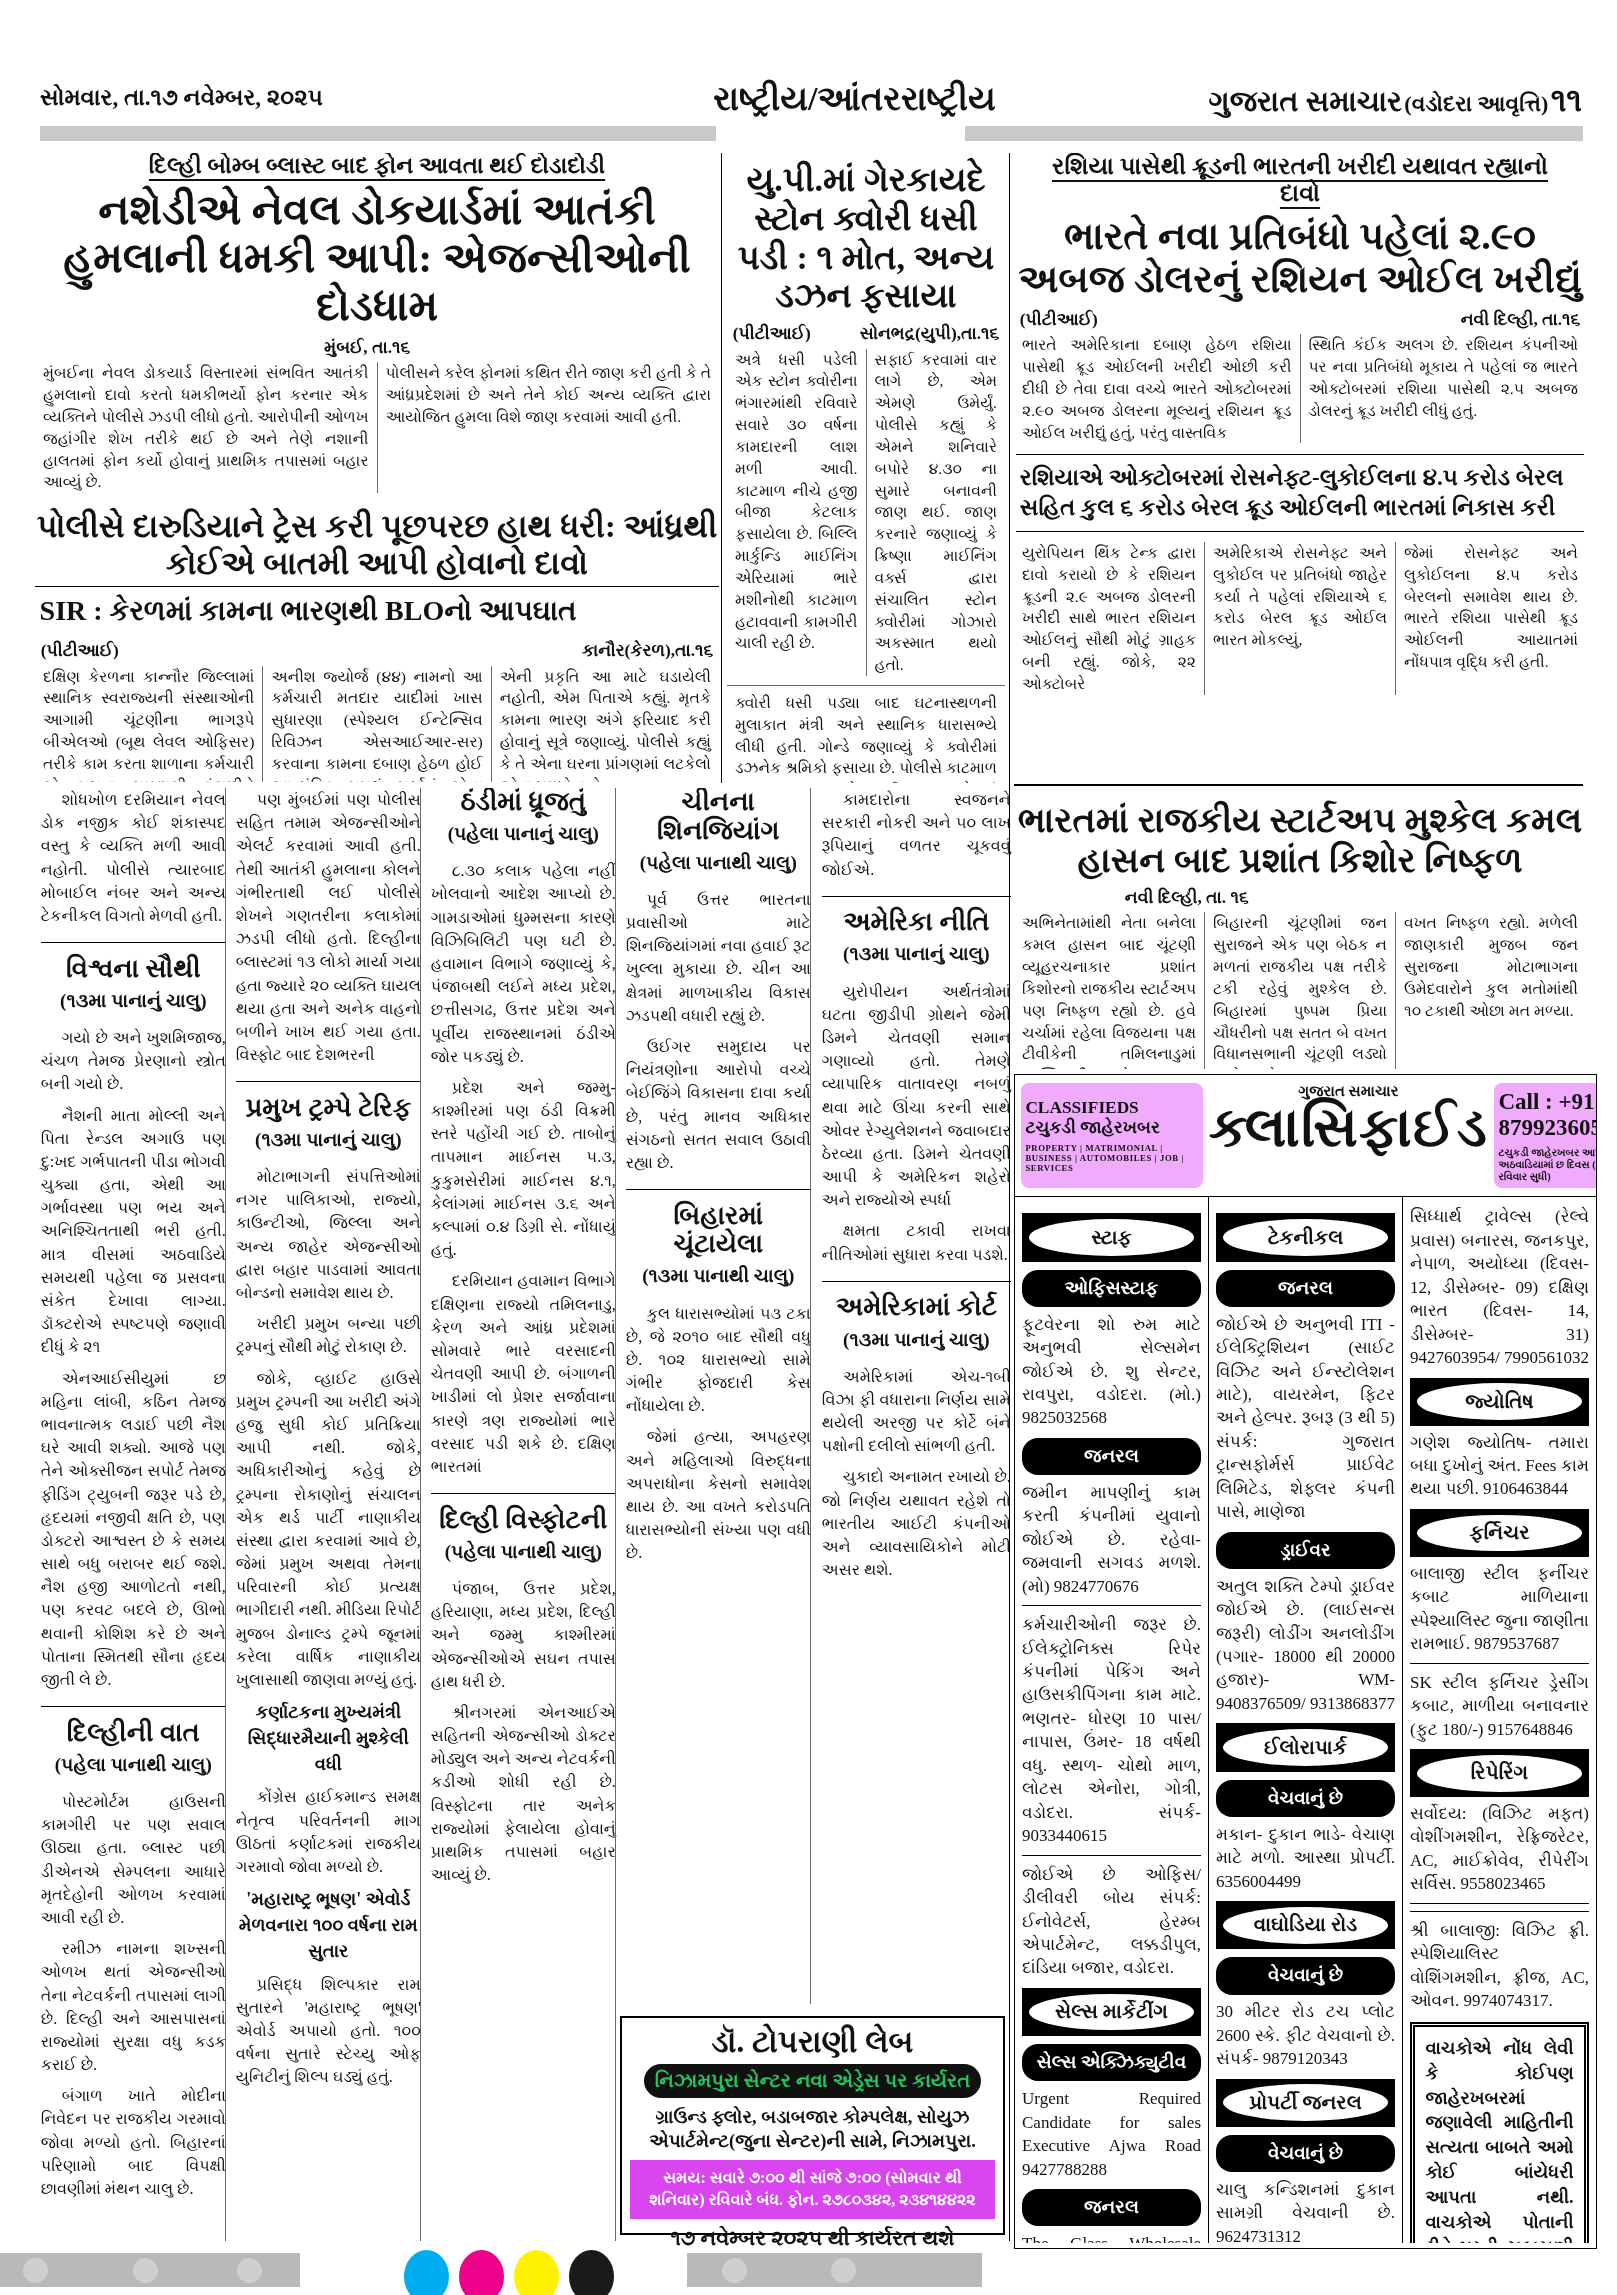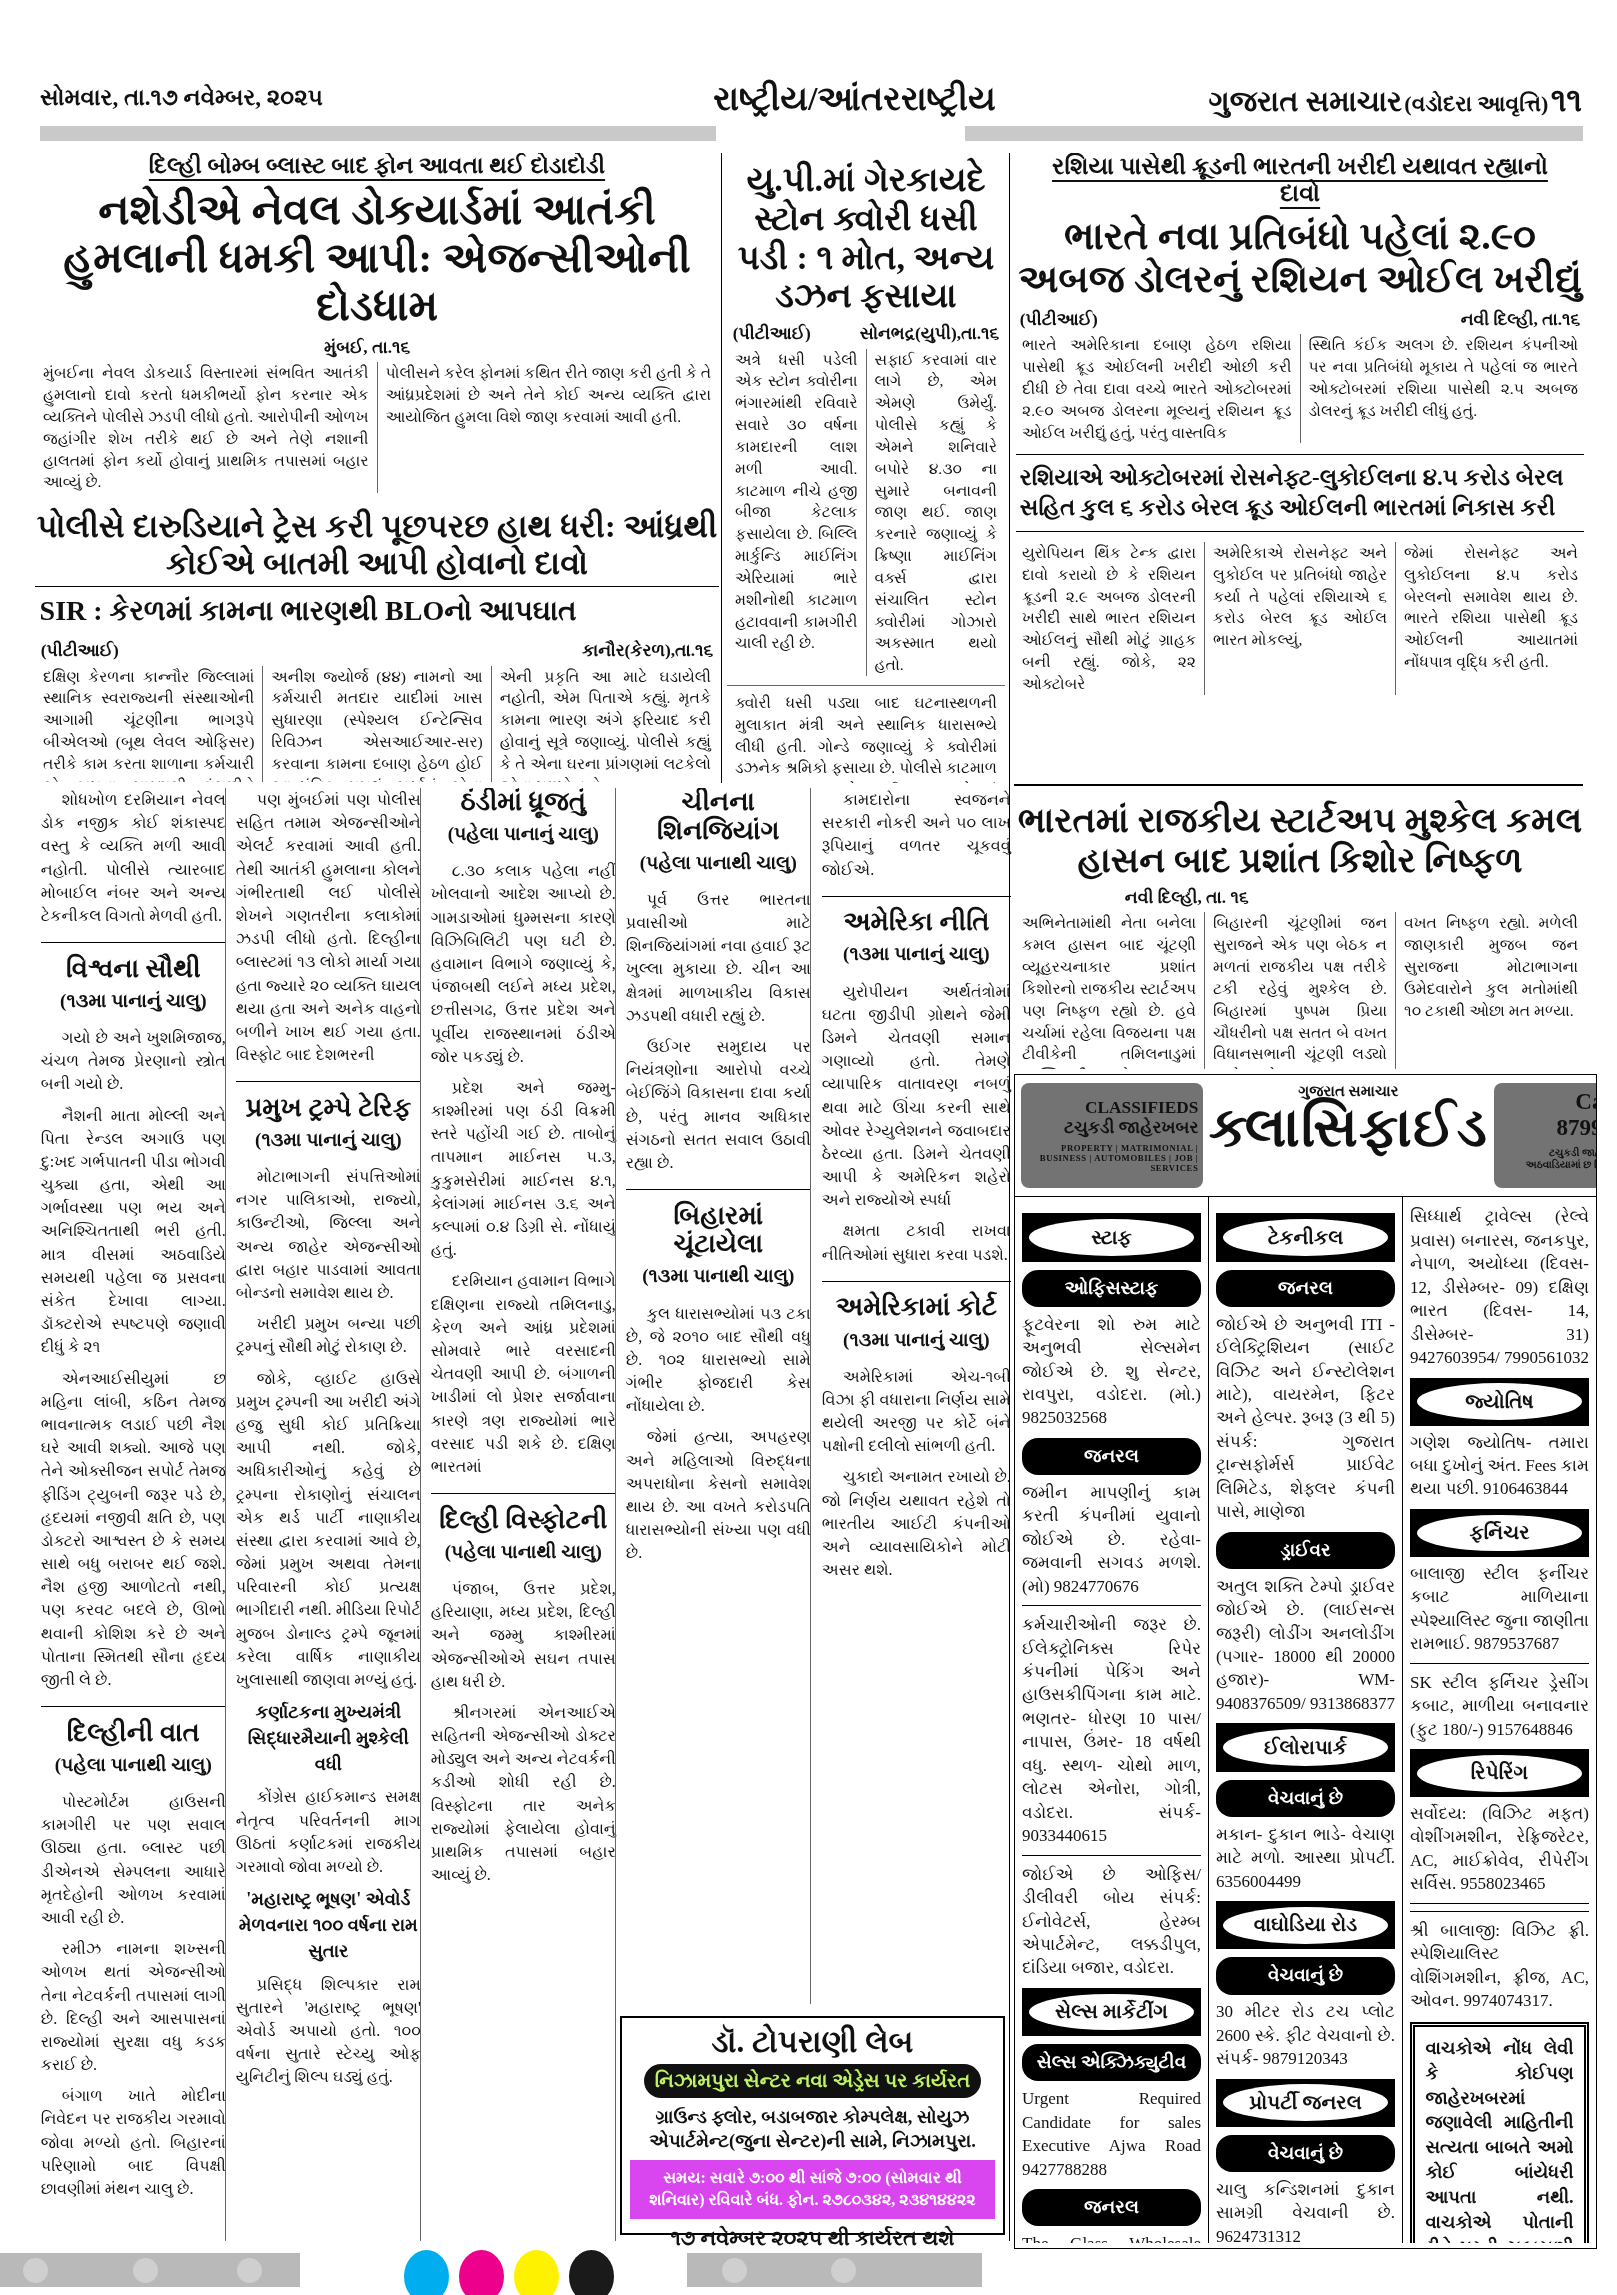--- a/index.html
+++ b/index.html
@@ -33,22 +33,22 @@
              font-weight:bold;font-size:26px;line-height:1.1;}
   .cont-note{text-align:center;font-weight:bold;font-size:19px;margin:3.5px 0 11.6px;}
   .boldline{font-weight:bold;text-indent:0;text-align:center;font-size:18px;}
   .vrule{width:0.6px;background:#666;}
   .hrule{background:#000;}
   
   .sir-head{font-weight:bold;font-size:28px;border-top:1.7px solid #000;padding:8px 4.6px 5.8px;line-height:1.15;}
   
   .classified{left:1014px;top:1074px;width:581px;height:1173px;border:1.7px solid #000;overflow:hidden;background:#fff;}
   .clsf-head{display:flex;align-items:stretch;border-bottom:1.7px solid #000;padding:8px 5.8px;gap:5.8px;}
-  .clsf-side{background:#737373;border-radius:8px;flex:0 0 173px;display:flex;flex-direction:column;
-             justify-content:center;text-align:right;padding:5.8px 4.6px;}
+  .clsf-side{background:#f0abfc;border-radius:8px;flex:0 0 173px;display:flex;flex-direction:column;
+             justify-content:center;text-align:left;padding:5.8px 4.6px;}
   .clsf-side .en{font-weight:bold;font-size:17.3px;}
   .clsf-side .gu{font-weight:bold;font-size:17.3px;}
   .clsf-side .cats{font-size:8.7px;font-weight:bold;margin-top:4.6px;letter-spacing:0.6px;}
   .clsf-center{flex:1;text-align:center;}
   .clsf-center .brand-top{font-weight:bold;font-size:15px;}
   .clsf-center .brand-big{font-weight:bold;font-size:55px;line-height:1.0;letter-spacing:1.2px;}
   .clsf-call{font-weight:bold;font-size:23px;}
   .clsf-call-sub{font-size:10.4px;font-weight:bold;margin-top:5.8px;}
   .clsf-cols{display:flex;height:1046px;}
   .ccol{flex:1;padding:8px 7px;font-size:17px;line-height:1.38;text-align:justify;overflow:hidden;}
@@ -56,21 +56,21 @@
   .pill{background:#000;padding:5.8px 7px;margin:8px 0 4.6px;}
   .pill-in{background:#fff;border-radius:50%;text-align:center;font-weight:bold;font-size:20px;padding:4.6px 0;}
   .cbar{background:#000;color:#fff;text-align:center;font-weight:bold;font-size:18.5px;padding:5.8px 0;margin:8px 0 5.8px;border-radius:16px;}
   .cad{text-indent:0;margin:0 0 5.8px;}
   .csep{border-top:1.2px solid #000;margin:7px 0;}
   .notice{border:5.8px double #000;padding:9.2px 10.4px;font-weight:bold;font-size:18px;margin-top:9.2px;text-align:justify;}
   
   .lab{left:620px;top:2016px;width:385px;height:219px;border:2.9px solid #000;background:#fff;
        text-align:center;padding:5.8px 8px;box-sizing:border-box;}
   .lab-title{font-weight:bold;font-size:31px;}
-  .lab-pill{background:#111;color:#bef264;border-radius:19.6px;font-weight:bold;font-size:19.6px;
+  .lab-pill{background:#111;color:#22c55e;border-radius:19.6px;font-weight:bold;font-size:19.6px;
             padding:5.8px 10.4px;display:inline-block;margin-top:4.6px;}
   .lab-addr{font-weight:bold;font-size:18.5px;margin-top:7px;line-height:1.3;}
   .lab-time{background:#d946ef;color:#fff;font-weight:bold;font-size:16px;padding:7px 5.8px;margin-top:7px;line-height:1.4;}
   .lab-from{font-weight:bold;font-size:21px;margin-top:7px;}
   
   .gbar{top:2253px;height:34px;background:#b9b9b9;}
   .gdot{position:absolute;top:4.6px;width:25.4px;height:25.4px;border-radius:50%;background:#cfcfcf;}
   .cmyk{top:2250px;width:45px;height:53px;border-radius:50%;}
 </style>
 </head>

